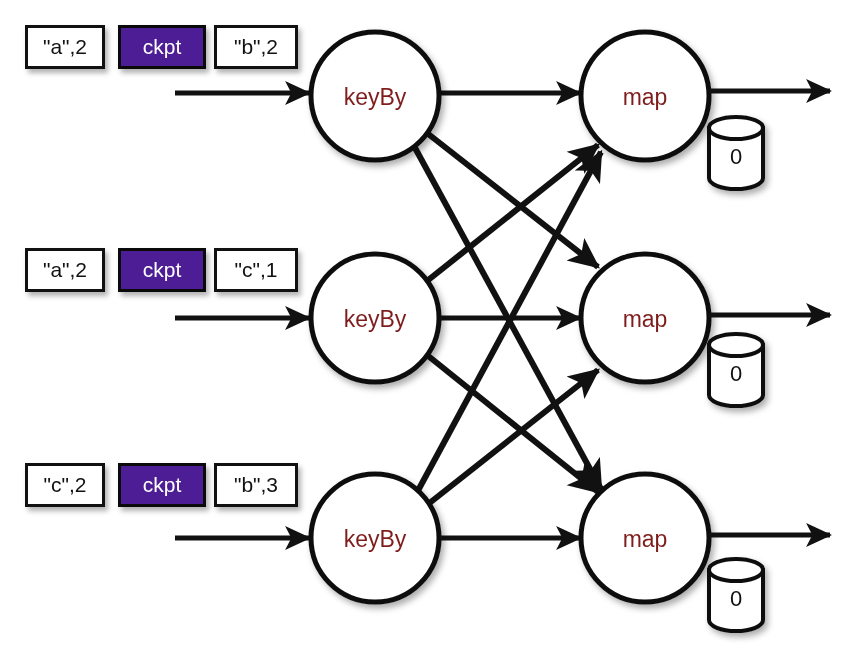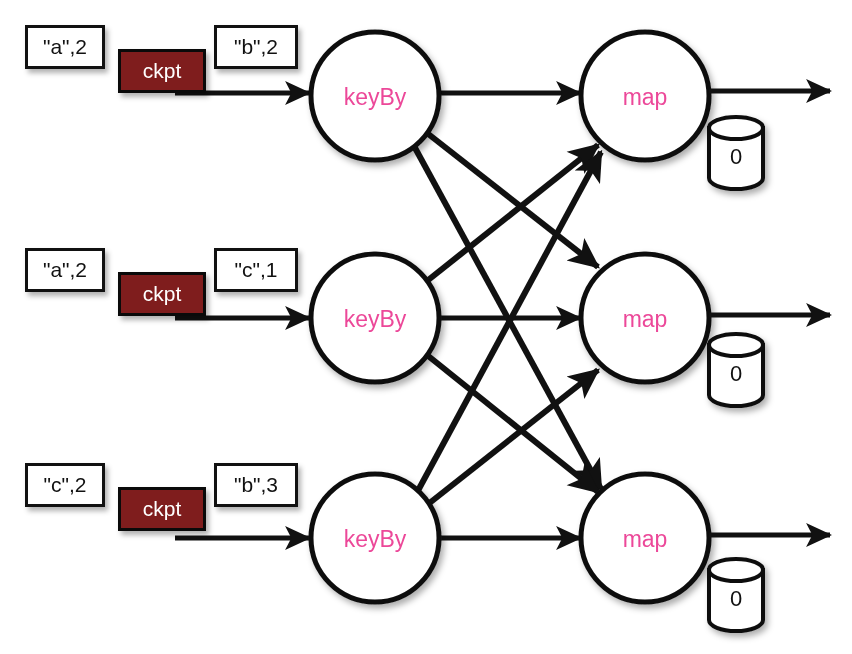--- a/index.html
+++ b/index.html
@@ -32,30 +32,29 @@
     color: #111111;
     display: flex;
     align-items: center;
     justify-content: center;
     font-family: "Liberation Sans", sans-serif;
     font-size: 21px;
     letter-spacing: 0px;
     box-shadow: 3px 4px 5px rgba(0,0,0,0.30);
   }
   .record-box.barrier {
-    background: #7f1d1d;
+    background: #4c1d95;
     border-color: #0a0a0a;
     color: #ffffff;
-    margin-top: 24px;
   }
   .node-label {
     position: absolute;
     font-family: "Liberation Sans", sans-serif;
     font-size: 23px;
-    color: #ec4899;
+    color: #7f1d1d;
     text-align: center;
     pointer-events: none;
     white-space: nowrap;
   }
   .state-label {
     position: absolute;
     font-family: "Liberation Sans", sans-serif;
     font-size: 22px;
     color: #111111;
     text-align: center;

